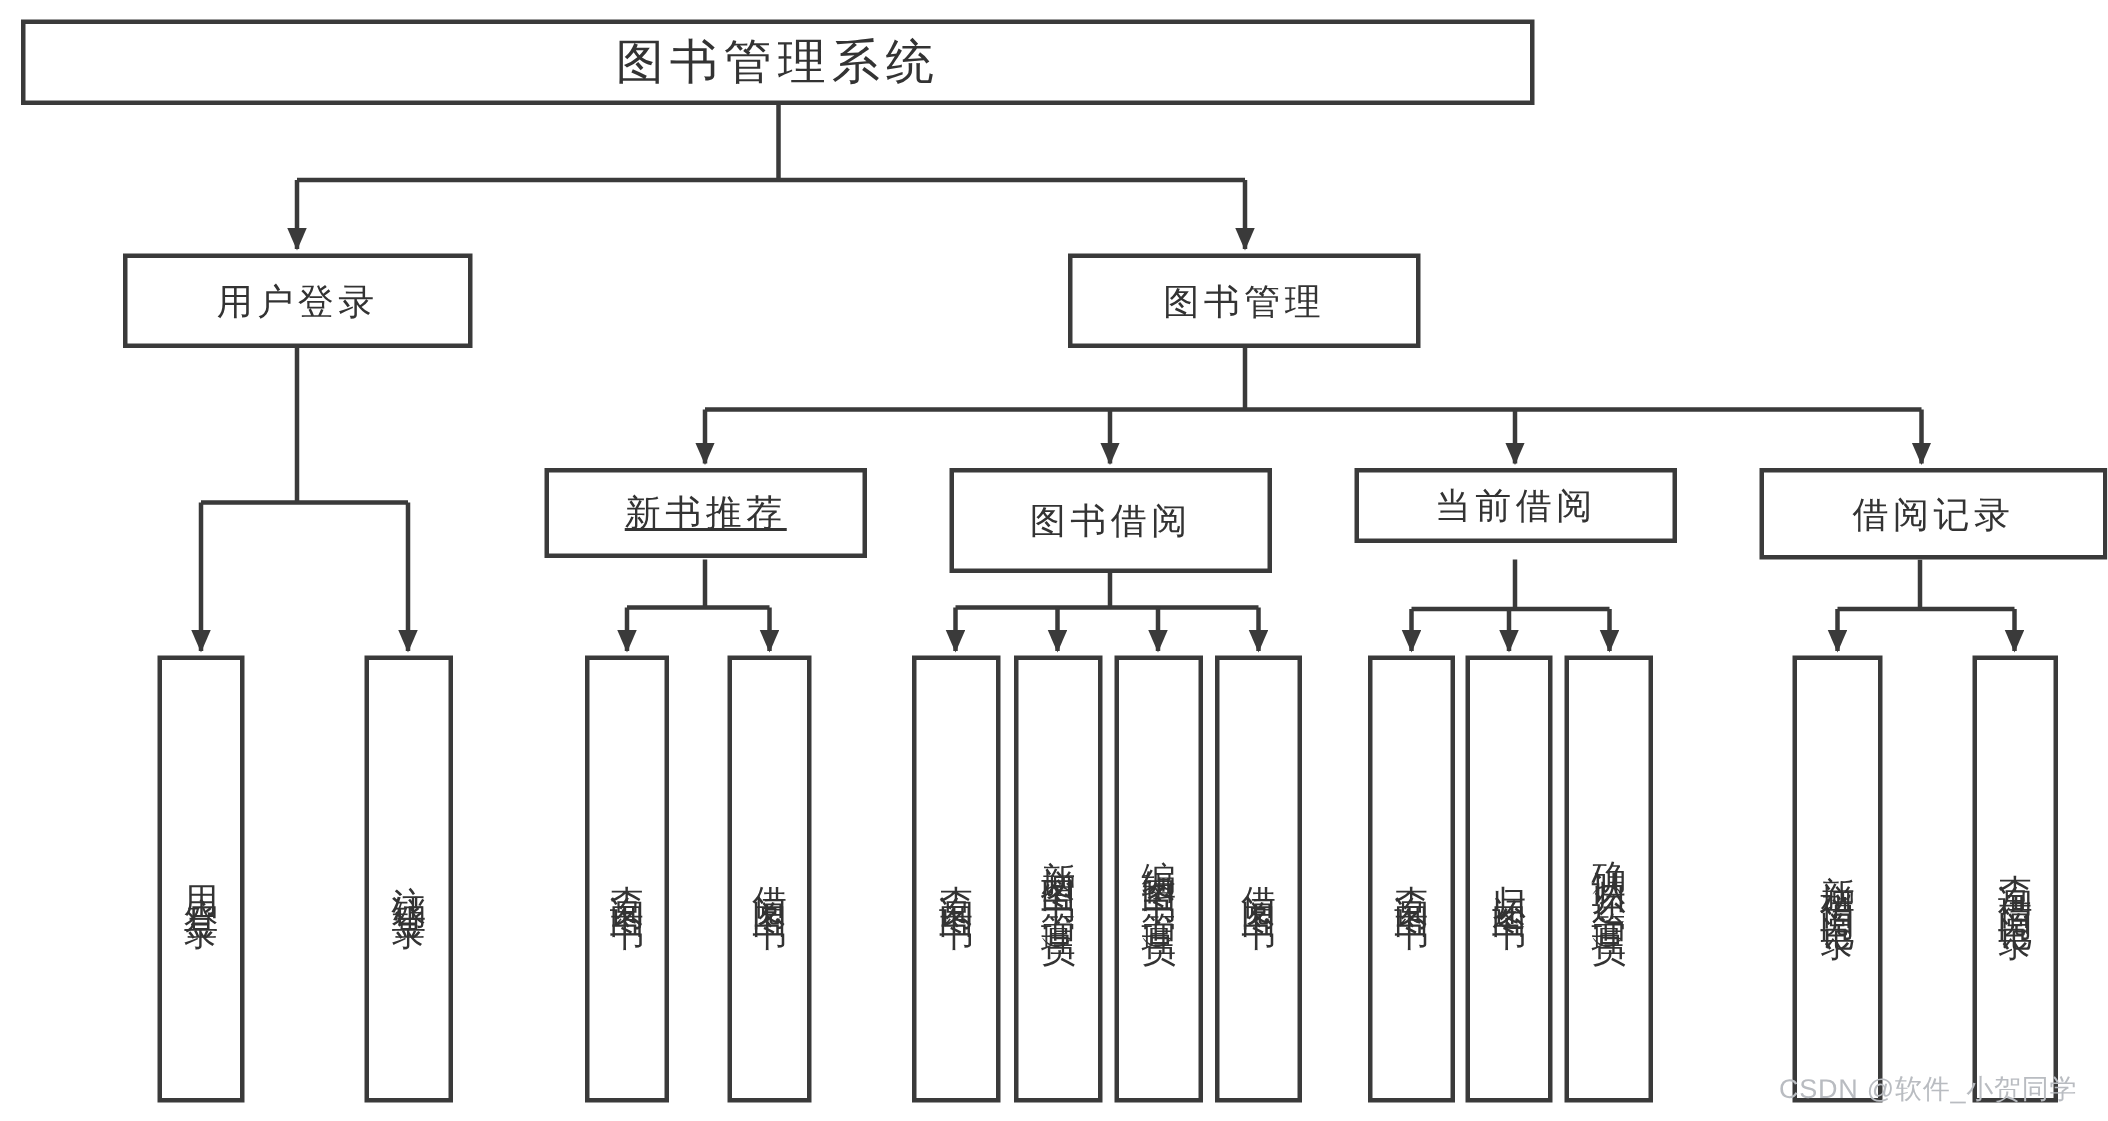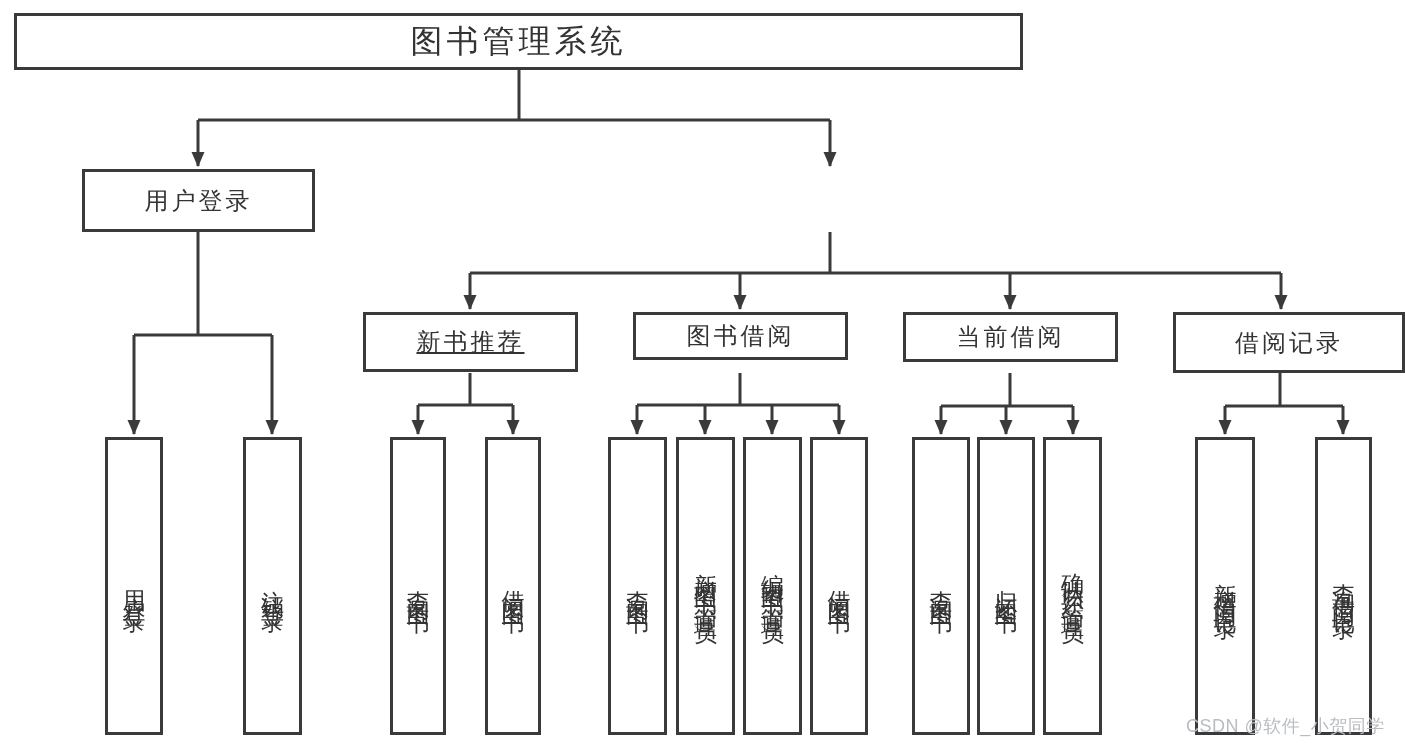--- a/index.html
+++ b/index.html
@@ -100,23 +100,24 @@
 
       <path d="M1280 373 V406 M1225 406 H1343"></path>
       <path d="M1225 406 V434" marker-end="url(#arrowhead)"></path>
       <path d="M1343 406 V434" marker-end="url(#arrowhead)"></path>
     </g>
   </svg>
 
   <div class="node lv0" style="left:14px;top:13px;width:1009px;height:57px;">图书管理系统</div>
 
   <div class="node lv1" style="left:82px;top:169px;width:233px;height:63px;">用户登录</div>
+  <div class="node lv1" style="left:712px;top:169px;width:235px;height:63px;">图书管理</div>
 
   <div class="node lv2" style="left:363px;top:312px;width:215px;height:60px;text-decoration:underline;">新书推荐</div>
-  <div class="node lv2" style="left:633px;top:312px;width:215px;height:48px;">图书借阅</div>
+  <div class="node lv2" style="left:633px;top:312px;width:215px;height:70px;">图书借阅</div>
   <div class="node lv2" style="left:903px;top:312px;width:215px;height:50px;">当前借阅</div>
   <div class="node lv2" style="left:1173px;top:312px;width:232px;height:61px;">借阅记录</div>
 
   <div class="leaf" style="left:105px;width:58px;">
     <span>用户登录</span>
     </div>
   <div class="leaf" style="left:243px;width:59px;">
     <span>注销登录</span>
     </div>
   <div class="leaf" style="left:390px;width:56px;">

